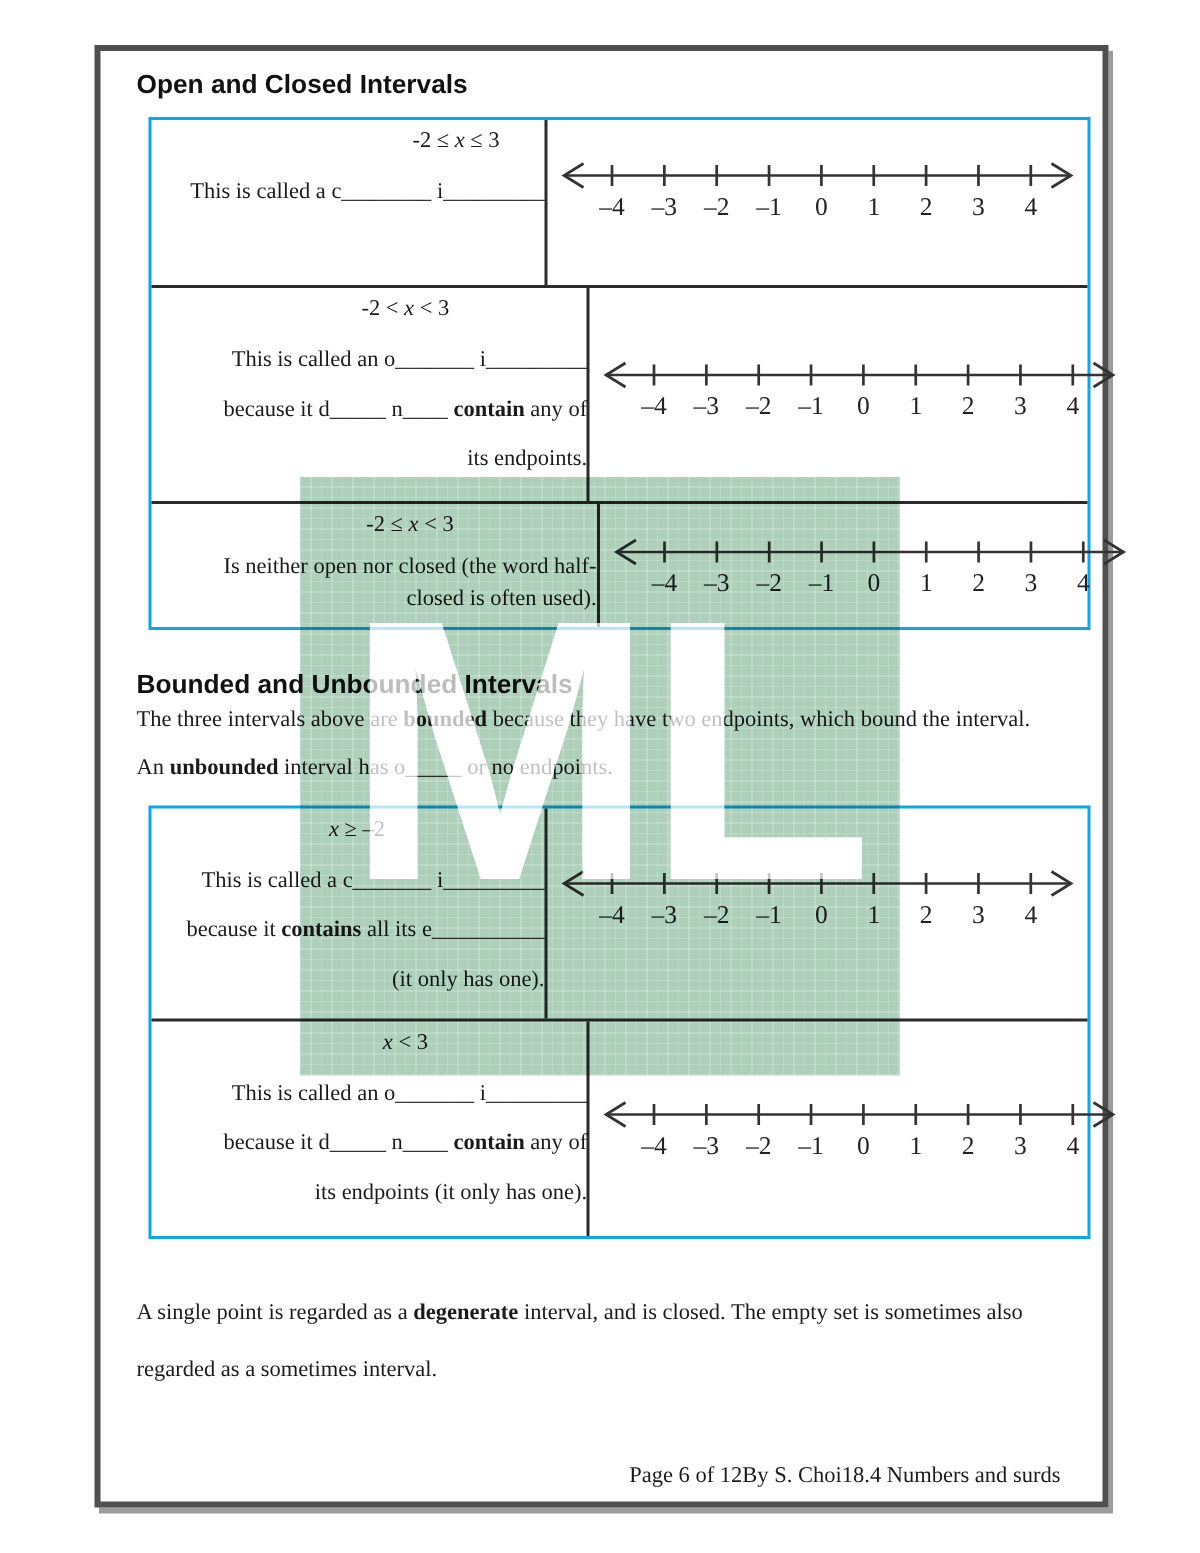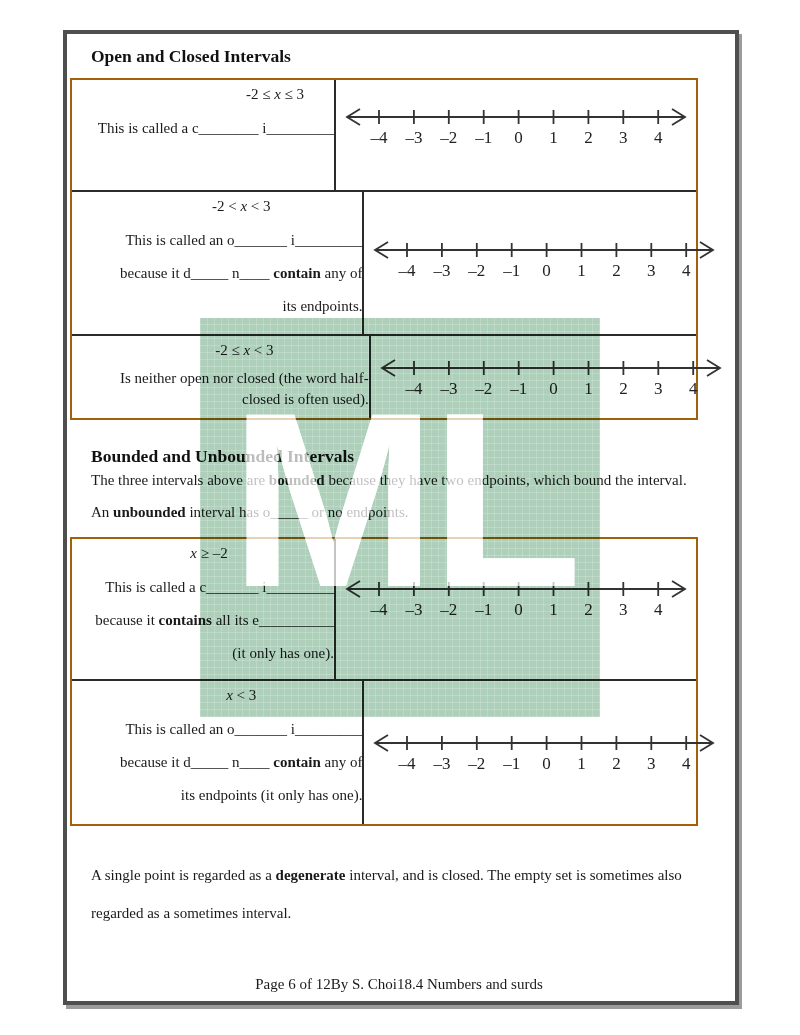--- a/index.html
+++ b/index.html
@@ -1,32 +1,32 @@
 <!DOCTYPE html>
 <html><head>
 <meta charset="utf-8">
 <style>
   html,body{margin:0;padding:0;background:#ffffff;}
   .canvas{position:relative;width:800px;height:1035px;background:#ffffff;overflow:hidden;
           font-family:"Liberation Serif", "DejaVu Serif", serif;color:#1a1a1a;}
   .page{position:absolute;left:63px;top:30px;width:668px;height:967px;background:#ffffff;
         border:4px solid #4f4f4f;box-shadow:3px 4px 0 #9c9c9c;}
-  .h1{position:absolute;font-family:Liberation Serif, serif;
+  .h1{position:absolute;font-family:Liberation Sans, sans-serif;
       font-weight:bold;font-size:17.5px;color:#111;white-space:nowrap;}
   .h1a{left:24px;top:12px;}
   .h1b{left:24px;top:412px;}
   .para{position:absolute;left:24px;font-size:15px;white-space:nowrap;color:#1a1a1a;}
   .p1{top:438px;}
   .p2{top:470px;}
   .p3{top:814px;line-height:22px;white-space:normal;width:630px;}
   .p3 .pline{white-space:nowrap;margin-top:16px;}
   b{font-weight:bold;}
   i{font-style:italic;}
   
-  .tbl{position:absolute;left:3px;width:624px;border:2px solid #a16207;background:transparent;}
+  .tbl{position:absolute;left:32px;width:624px;border:2px solid #0ea5e9;background:transparent;}
   .t1{top:44px;}
   .t2{top:503px;}
   .row{display:flex;}
   .row + .row{border-top:2px solid #2b2b2b;padding-left:36px;}
   .cell-l{width:250px;border-right:2px solid #2b2b2b;padding:6px 0 0 12px;font-size:15px;}
   .cell-r{flex:1;padding-left:2px;}
   .t1 .row:nth-child(1){height:110px;}
   .t1 .row:nth-child(2){height:142px;}
   .t1 .row:nth-child(3){height:82px;}
   .t2 .row:nth-child(1){height:140px;}
@@ -34,21 +34,21 @@
   .lab{text-align:center;font-size:15px;height:22px;margin-bottom:4px;}
   .lab-shift{transform:translateX(66px);}
   .ln{line-height:33px;white-space:nowrap;font-size:15px;text-align:right;}
   .compact .ln{line-height:21px;}
   .nl-a{padding-top:22px;}
   .nl-b{padding-top:43px;}
   .nl-c{padding-top:17px;}
   .nl-d{padding-top:35px;}
   .nl-e{padding-top:47px;}
   .footer{position:absolute;left:24px;right:28px;top:942px;display:flex;
-          justify-content:center;font-size:15px;}
+          justify-content:flex-end;font-size:15px;}
   
   .wm-green{position:absolute;left:200px;top:318px;width:400px;height:399px;
             background-color:#aed0bb;
             background-image:
               repeating-linear-gradient(0deg, rgba(255,255,255,0.18) 0 1px, transparent 1px 7px),
               repeating-linear-gradient(90deg, rgba(255,255,255,0.18) 0 1px, transparent 1px 7px);
             mix-blend-mode:multiply;pointer-events:none;}
   .wm-white{position:absolute;left:200px;top:318px;width:400px;height:399px;
             pointer-events:none;}
   .wm-text{position:absolute;left:30px;top:58px;font-family:"Liberation Sans","DejaVu Sans",sans-serif;

